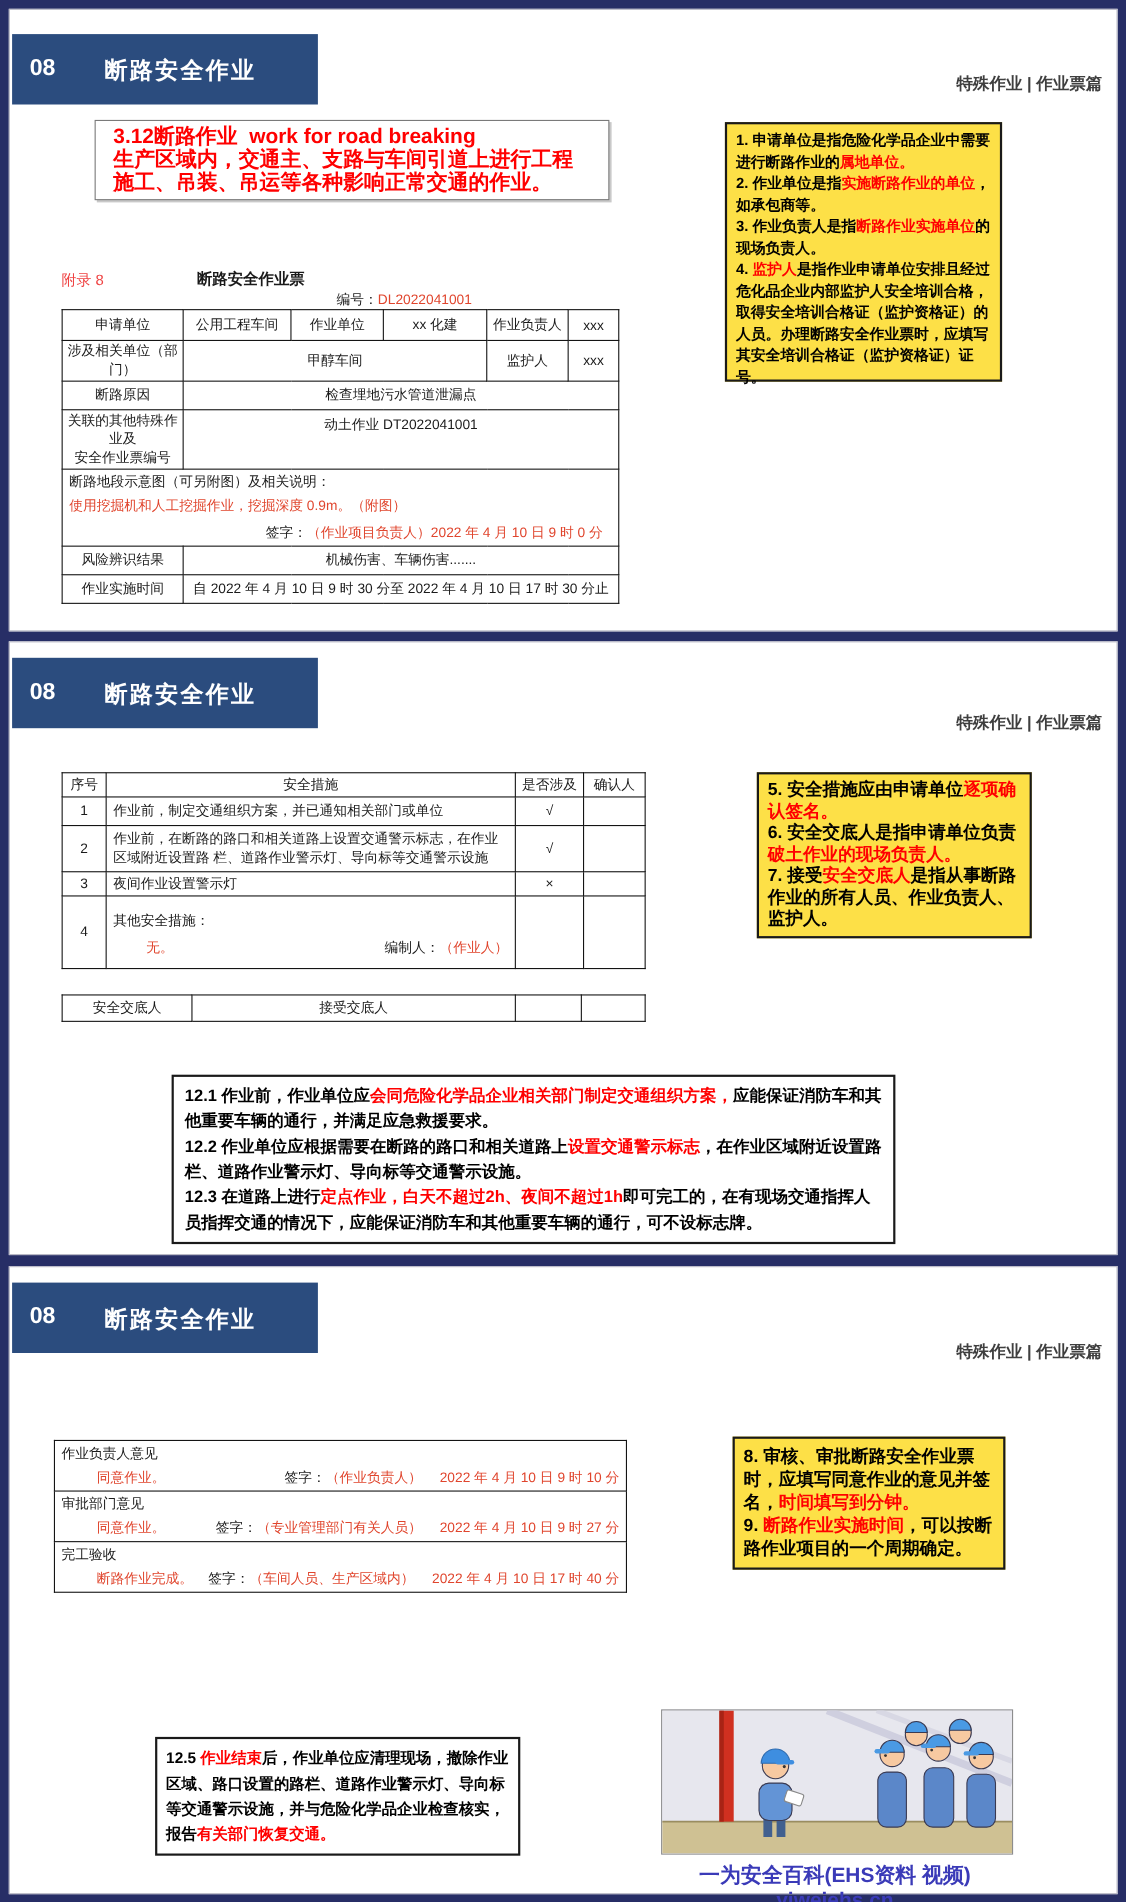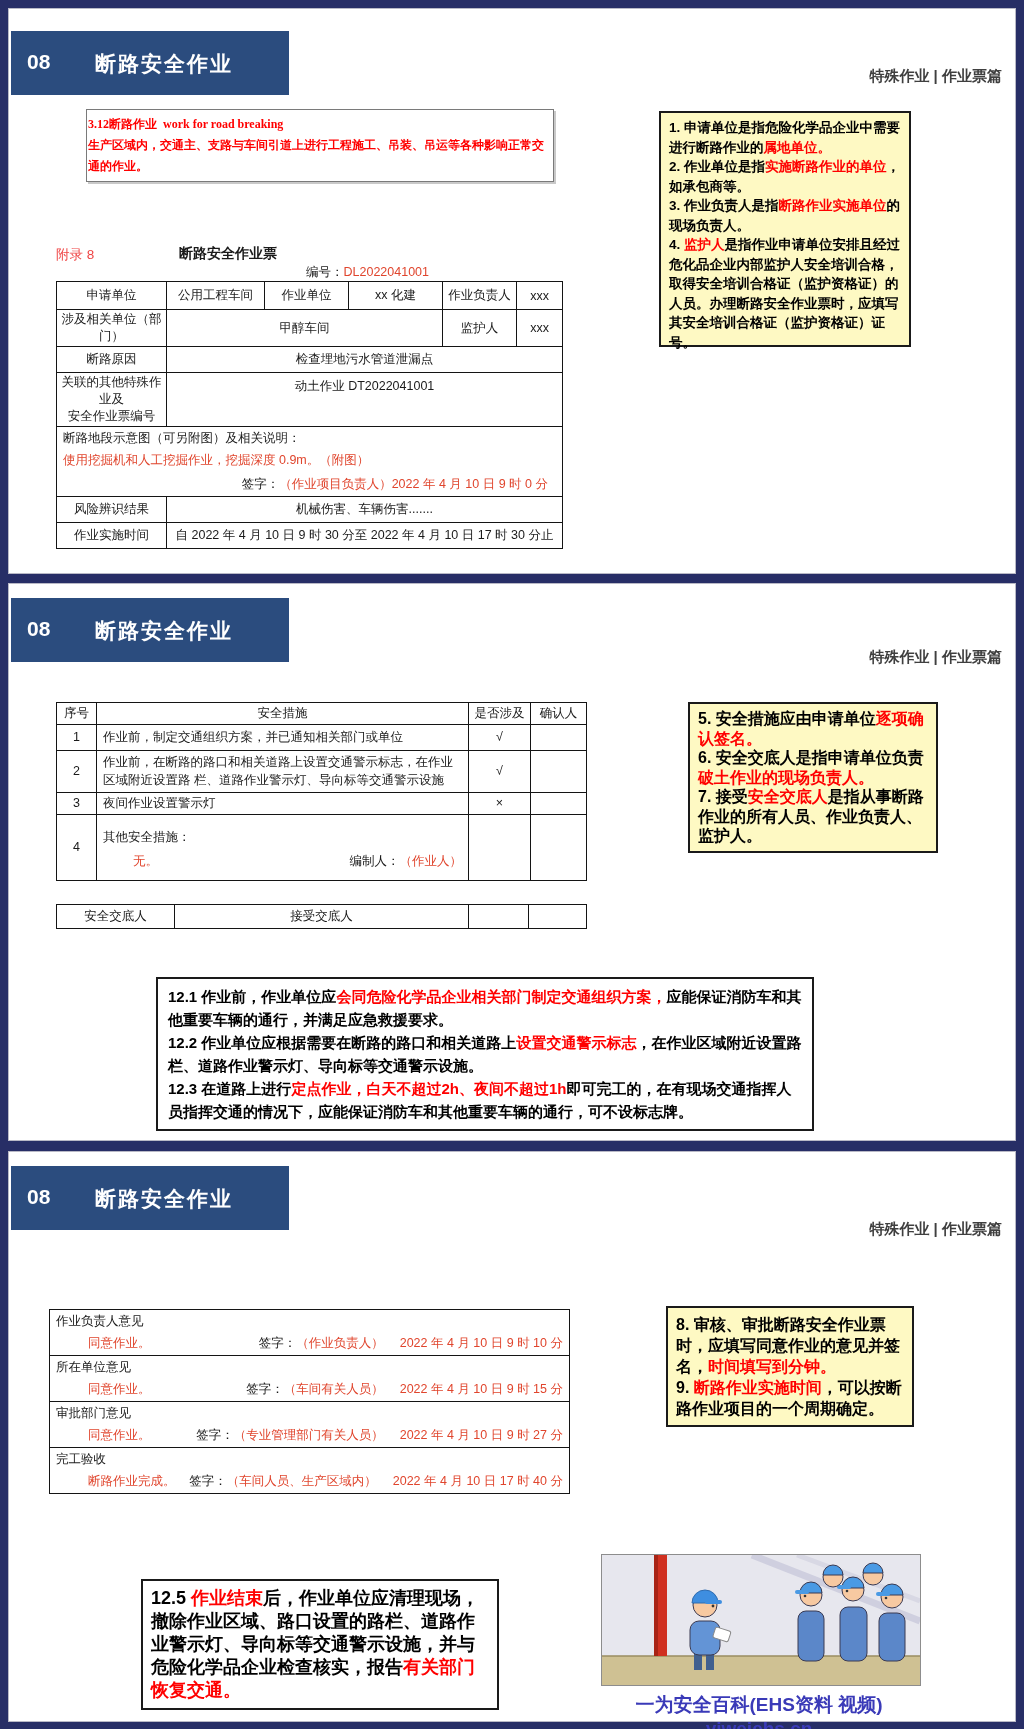--- a/index.html
+++ b/index.html
@@ -14,28 +14,28 @@
   .hdr { position:absolute; left:2px; width:278px; height:64px; background:#2b4c7e; color:#fff; }
   .hnum { position:absolute; left:16px; top:19px; font-size:21px; font-weight:bold; }
   .httl { position:absolute; left:84px; top:19px; font-size:21px; font-weight:bold; letter-spacing:2px; }
   .corner { position:absolute; right:13px; font-size:15px; font-weight:bold; color:#3f3f3f; }
 
   .em { color:#ff0000; }
   .red2 { color:#e0452d; }
   .rich { white-space:pre-wrap; }
 
   .defbox { position:absolute; left:77px; top:100px; width:468px; border:1px solid #7a7a7a;
-            box-shadow:2px 2px 0 #c9c9c9; padding:4px 1px; font-size:12px; font-weight:bold; line-height:21px;font-family:Liberation Serif, serif; }
-  .notebox { position:absolute; border:2px solid #1a1a1a; font-weight:bold; background:#fef9c3; }
+            box-shadow:2px 2px 0 #c9c9c9; padding:4px 16px; font-size:19px; font-weight:bold; line-height:21px; }
+  .notebox { position:absolute; border:2px solid #1a1a1a; font-weight:bold; background:#fde047; }
   .nb1 { left:650px; top:102px; width:252px; height:236px; padding:5px 8px; font-size:13.5px; line-height:19.5px; }
   .nb2 { left:679px; top:118px; width:250px; padding:5px 8px; font-size:16px; line-height:19.5px; }
   .nb3 { left:657px; top:154px; width:248px; padding:6px 8px; font-size:16px; line-height:21px; }
   .clause { position:absolute; border:2px solid #1a1a1a; font-weight:bold; background:#fff; }
   .cl2 { left:147px; top:393px; width:658px; padding:6px 10px; font-size:15px; line-height:23px; }
-  .cl3 { left:132px; top:427px; width:358px; padding:6px 8px; font-size:18px; line-height:23px; }
+  .cl3 { left:132px; top:427px; width:332px; padding:6px 8px; font-size:14px; line-height:23px; }
 
   .appendix { position:absolute; left:47px; top:237px; font-size:13.5px; color:#ef4444; }
   .tkt-title { position:absolute; left:170px; top:236px; width:260px; font-size:14px; font-weight:bold; color:#1a1a1a; }
   .tkt-no { position:absolute; left:297px; top:255px; width:256px; text-align:left; font-size:12.5px; color:#1a1a1a; }
 
   table { border-collapse:collapse; table-layout:fixed; }
   .tkt { position:absolute; left:47px; top:272px; width:506px; }
   .tkt td { border:1px solid #141414; font-size:12.5px; color:#1a1a1a; padding:1px 3px; vertical-align:middle; }
   .lbl { text-align:center; }
   .val { text-align:center; color:#e0452d; }
@@ -226,29 +226,20 @@
       <colgroup>
           <col style="width:520px">
         </colgroup>
       <tbody>
           <tr>
             <td>
         <div>作业负责人意见</div>
         <div class="s3line">
                 <span class="red2">同意作业。</span>
                 <span><span>签字：</span><span class="red2">（作业负责人）</span><span class="red2 s3date">2022 年 4 月 10 日 9 时 10 分</span></span>
-              </div>
-      </td>
-          </tr>
-      <tr>
-            <td>
-        <div>所在单位意见</div>
-        <div class="s3line">
-                <span class="red2">同意作业。</span>
-                <span><span>签字：</span><span class="red2">（车间有关人员）</span><span class="red2 s3date">2022 年 4 月 10 日 9 时 15 分</span></span>
               </div>
       </td>
           </tr>
       <tr>
             <td>
         <div>审批部门意见</div>
         <div class="s3line">
                 <span class="red2">同意作业。</span>
                 <span><span>签字：</span><span class="red2">（专业管理部门有关人员）</span><span class="red2 s3date">2022 年 4 月 10 日 9 时 27 分</span></span>
               </div>

